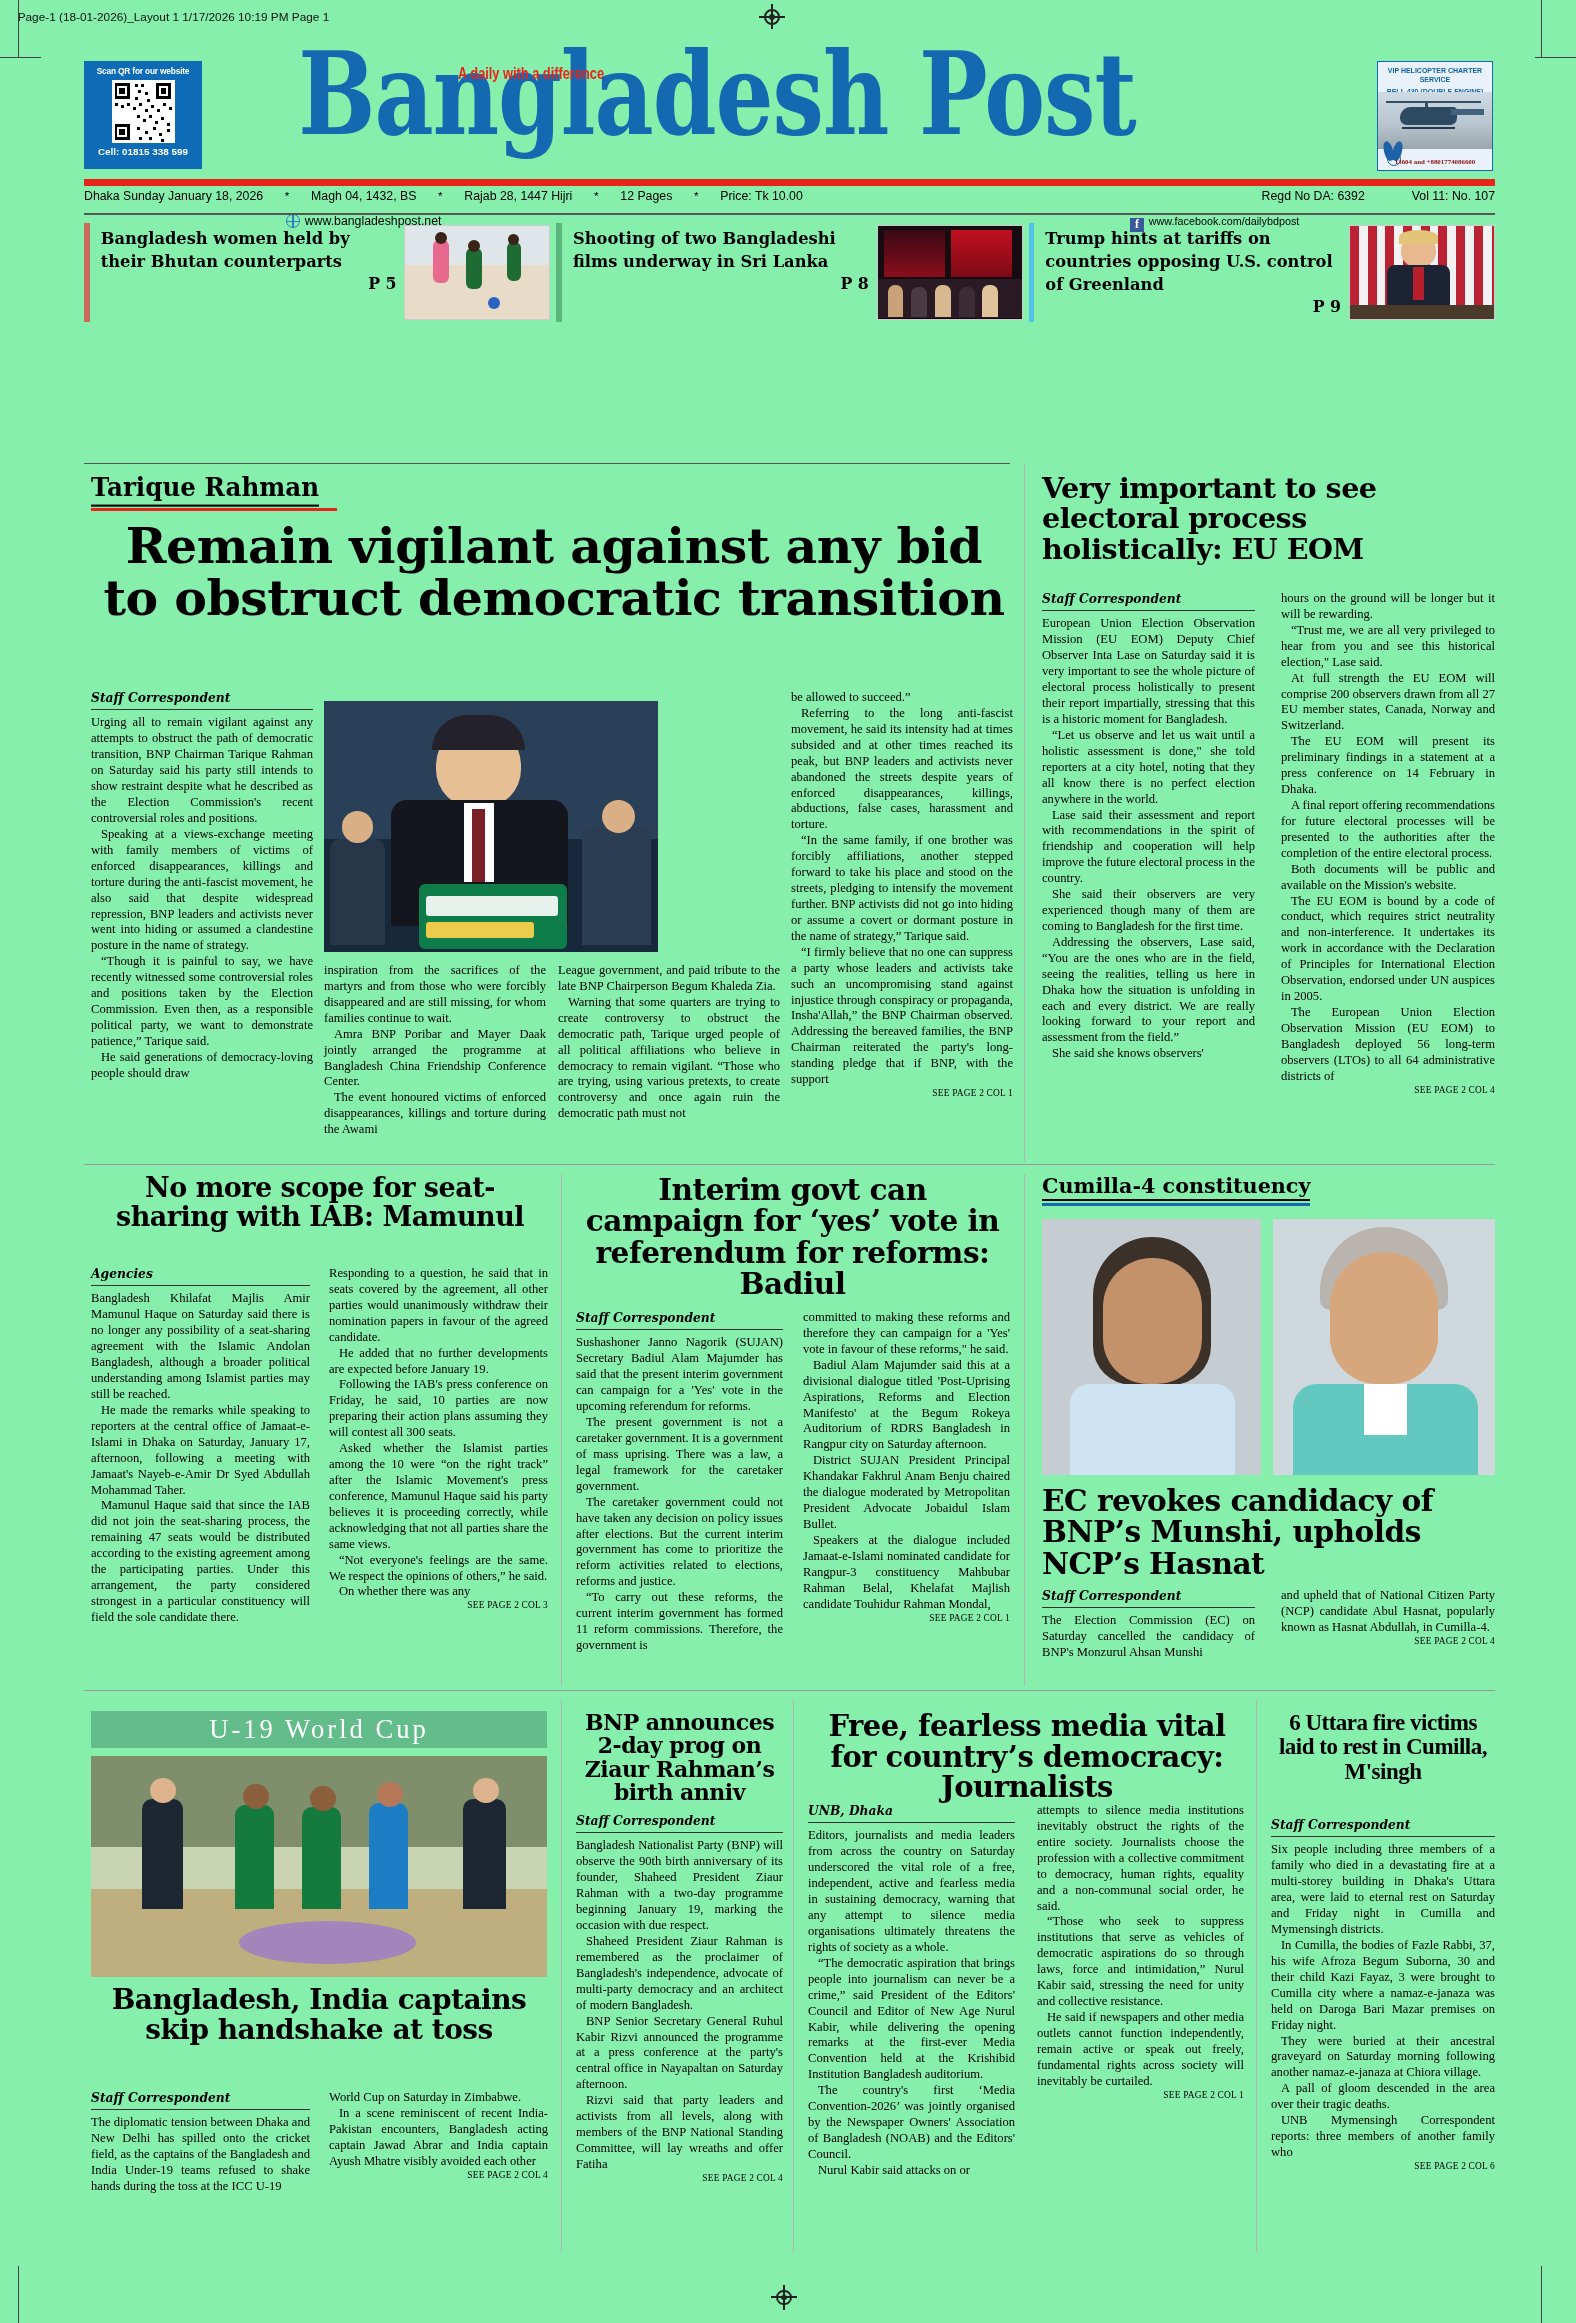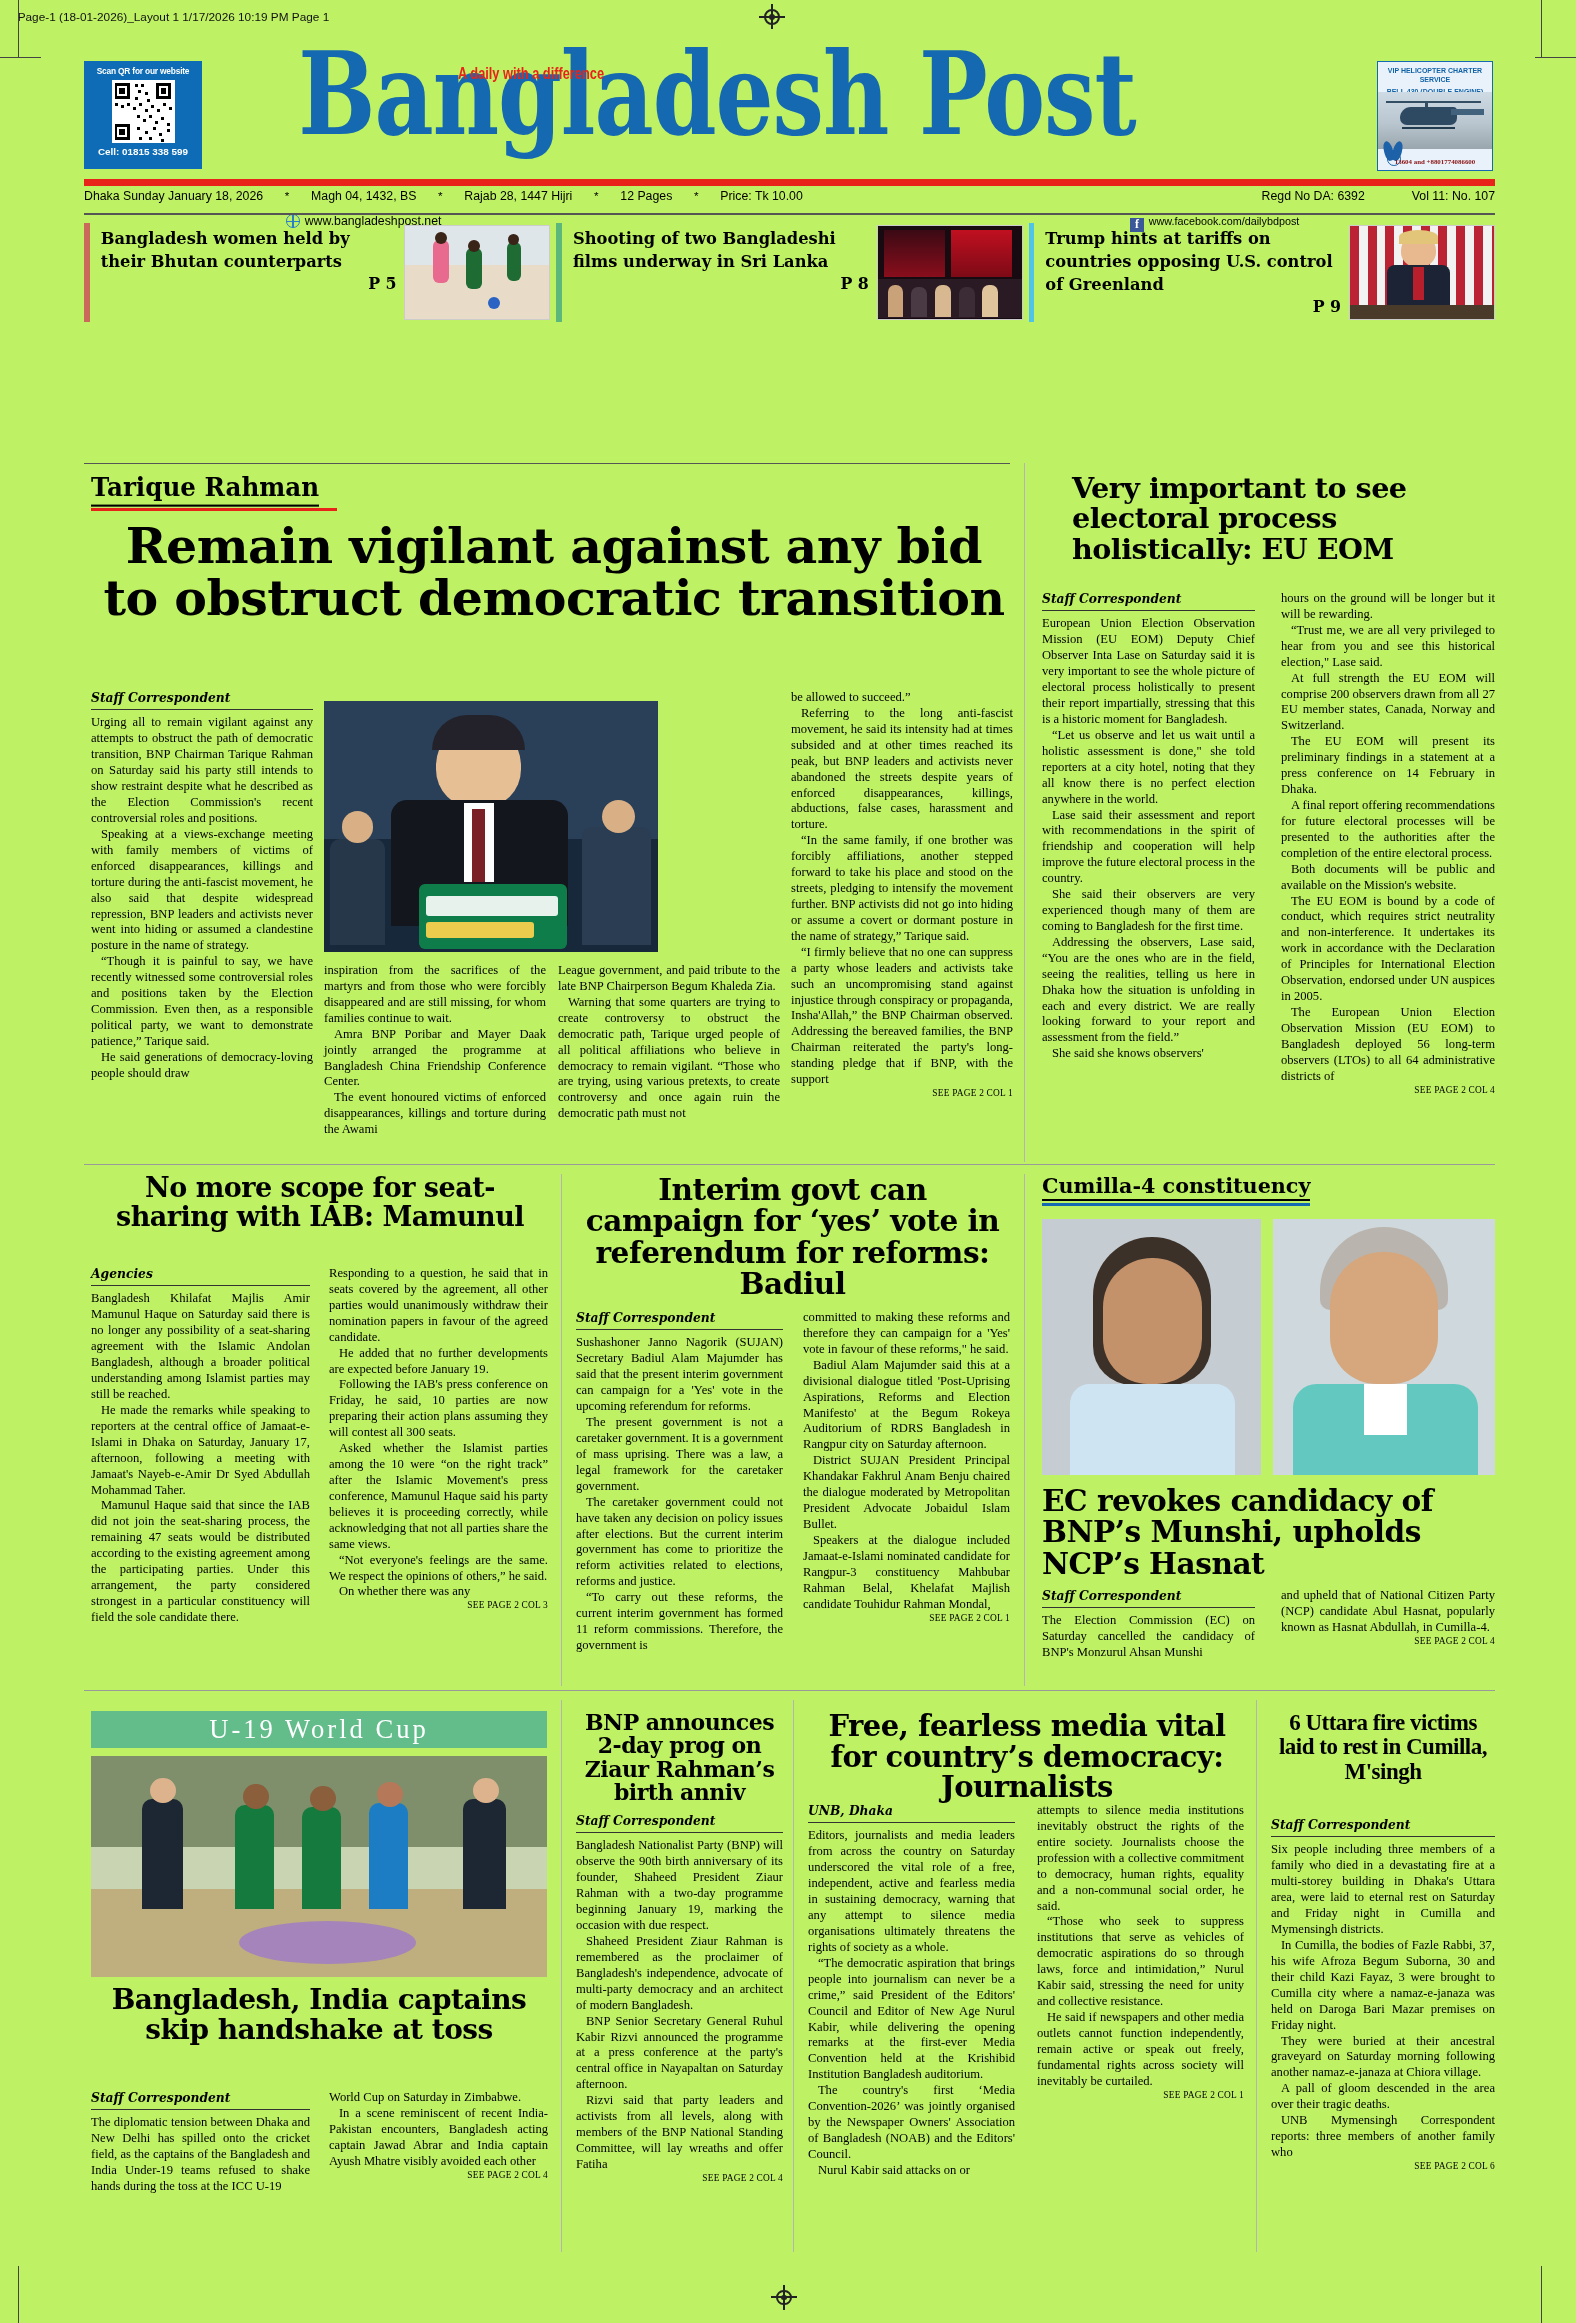--- a/index.html
+++ b/index.html
@@ -2,21 +2,21 @@
 <html><head>
 <meta charset="utf-8">
 <style>
   * { box-sizing: border-box; margin: 0; padding: 0; }
   html, body {
     width: 1576px; height: 2324px;
     background: #ffffff;
     font-family: "Liberation Serif", serif;
     color: #000;
   }
-  .page { position: relative; width: 1576px; height: 2324px; background:#bef264; overflow:hidden; }
+  .page { position: relative; width: 1576px; height: 2324px; background:#86efac; overflow:hidden; }
 
   
   .printmark { position:absolute; font-family:"Liberation Sans", sans-serif; font-size:11.8px; color:#111; }
   .crop-v { position:absolute; width:1px; background:#444; }
   .crop-h { position:absolute; height:1px; background:#444; }
   .reg { position:absolute; width:25.6px; height:25.6px; }
   .reg::before, .reg::after { content:""; position:absolute; background:#222; }
   .reg::before { left:11.8px; top:0; width:2px; height:25.6px; }
   .reg::after { top:11.8px; left:0; height:2px; width:25.6px; }
   .reg .ring { position:absolute; left:4.9px; top:4.9px; width:15.8px; height:15.8px; border:2px solid #222; border-radius:50%; }
@@ -363,21 +363,21 @@
   </div>
 
   <div class="body-col" style="position:absolute; left:791px; top:690px; width:222px;">
     <p class="first">be allowed to succeed.”</p>
     <p>Referring to the long anti-fascist movement, he said its intensity had at times subsided and at other times reached its peak, but BNP leaders and activists never abandoned the streets despite years of enforced disappearances, killings, abductions, false cases, harassment and torture.</p>
     <p>“In the same family, if one brother was forcibly affiliations, another stepped forward to take his place and stood on the streets, pledging to intensify the movement further. BNP activists did not go into hiding or assume a covert or dormant posture in the name of strategy,” Tarique said.</p>
     <p>“I firmly believe that no one can suppress a party whose leaders and activists take such an uncompromising stand against injustice through conspiracy or propaganda, Insha'Allah,” the BNP Chairman observed. Addressing the bereaved families, the BNP Chairman reiterated the party's long-standing pledge that if BNP, with the support</p>
     <div class="jump">SEE PAGE 2 COL 1</div>
   </div>
 
-  <div style="position:absolute; left:1042px; top:473px; width:452px;margin-left:30px;">
+  <div style="position:absolute; left:1042px; top:473px; width:452px;">
     <div class="headline" style="font-size:28.6px; text-align:left;">Very important to see electoral process holistically: EU EOM</div>
   </div>
   <div class="body-col" style="position:absolute; left:1042px; top:591px; width:213px;">
     <span class="byline">Staff Correspondent</span>
     <p class="first">European Union Election Observation Mission (EU EOM) Deputy Chief Observer Inta Lase on Saturday said it is very important to see the whole picture of electoral process holistically to present their report impartially, stressing that this is a historic moment for Bangladesh.</p>
     <p>“Let us observe and let us wait until a holistic assessment is done," she told reporters at a city hotel, noting that they all know there is no perfect election anywhere in the world.</p>
     <p>Lase said their assessment and report with recommendations in the spirit of friendship and cooperation will help improve the future electoral process in the country.</p>
     <p>She said their observers are very experienced though many of them are coming to Bangladesh for the first time.</p>
     <p>Addressing the observers, Lase said, “You are the ones who are in the field, seeing the realities, telling us here in Dhaka how the situation is unfolding in each and every district. We are really looking forward to your report and assessment from the field.”</p>
     <p>She said she knows observers'</p>

